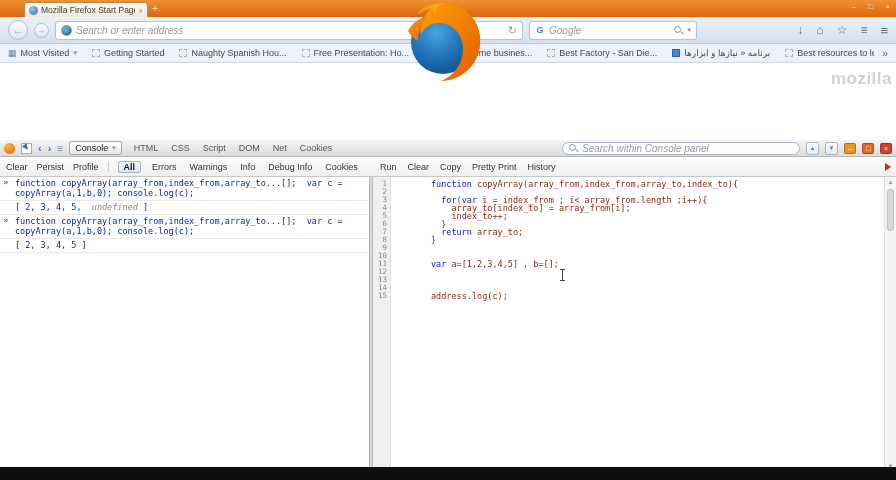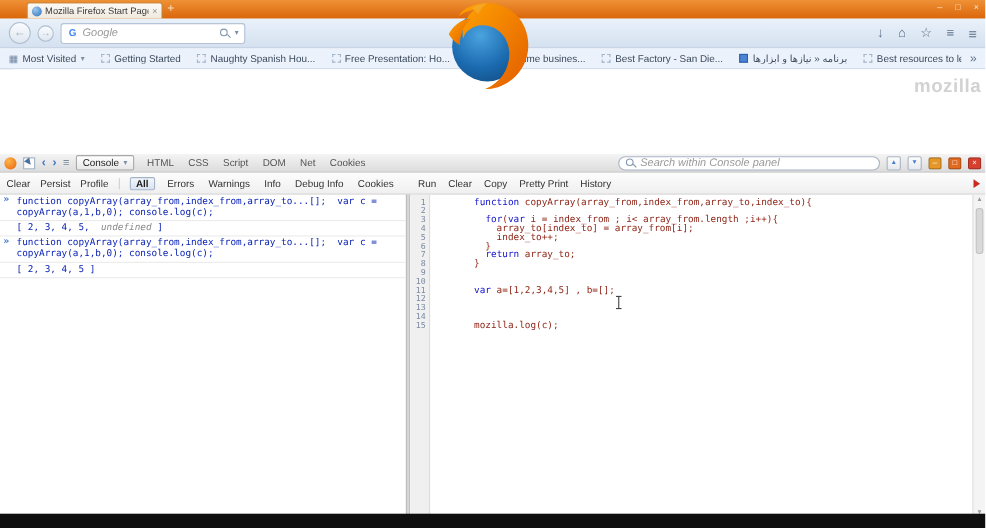--- a/index.html
+++ b/index.html
@@ -171,20 +171,25 @@
     <div id="wincontrols">
       <span>–</span>
       <span>□</span>
       <span>×</span>
     </div>
   </div>
 
   <div id="navbar">
     <span id="backbtn" class="navbtn">←</span>
     <span id="fwdbtn" class="navbtn">→</span>
+    <div id="urlbar" class="barbox">
+      <span class="ff-icon"></span>
+      <input type="text" placeholder="Search or enter address" style="">
+      <span class="reload">↻</span>
+    </div>
     <div id="searchbar" class="barbox">
       <span class="g-icon">G</span>
       <input type="text" placeholder="Google" style="">
       <span class="mag"></span>
       <span class="dd-sm">▾</span>
     </div>
     <div id="navicons">
       <span>↓</span>
       <span>⌂</span>
       <span>☆</span>
@@ -347,21 +352,21 @@
             <div class="cl"><span class="tok-id">    index_to++;</span></div>
             <div class="cl"><span class="tok-id">  }</span></div>
             <div class="cl"><span class="tok-id">  </span><span class="tok-kw">return</span><span class="tok-id"> array_to;</span></div>
             <div class="cl"><span class="tok-id">}</span></div>
             <div class="cl"></div>
             <div class="cl"></div>
             <div class="cl"><span class="tok-kw">var</span><span class="tok-id"> a=[1,2,3,4,5] , b=[];</span></div>
             <div class="cl"></div>
             <div class="cl"></div>
             <div class="cl"></div>
-            <div class="cl"><span class="tok-id">mozilla.log(c);</span></div>
+            <div class="cl"><span class="tok-id">address.log(c);</span></div>
           </div>
         <span class="ibeam"></span>
         <div class="vscroll">
           <span class="arr up">▲</span>
           <span class="thumb"></span>
           <span class="arr dn">▼</span>
         </div>
       </div>
     </div>
 

